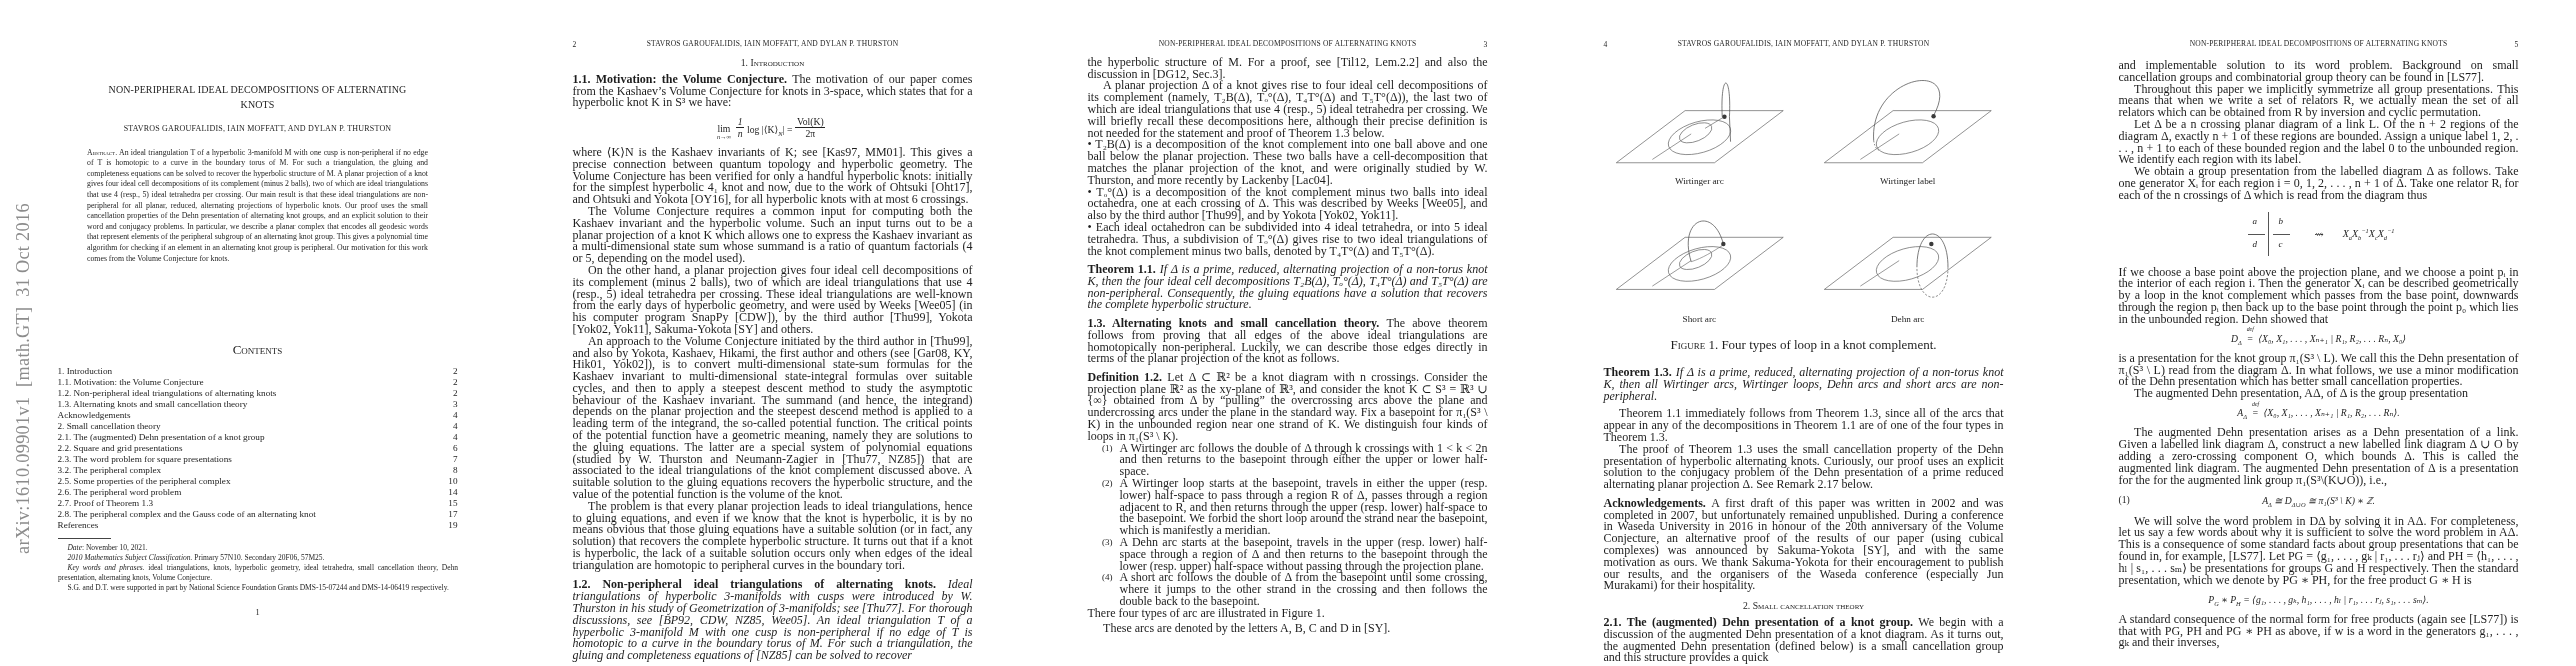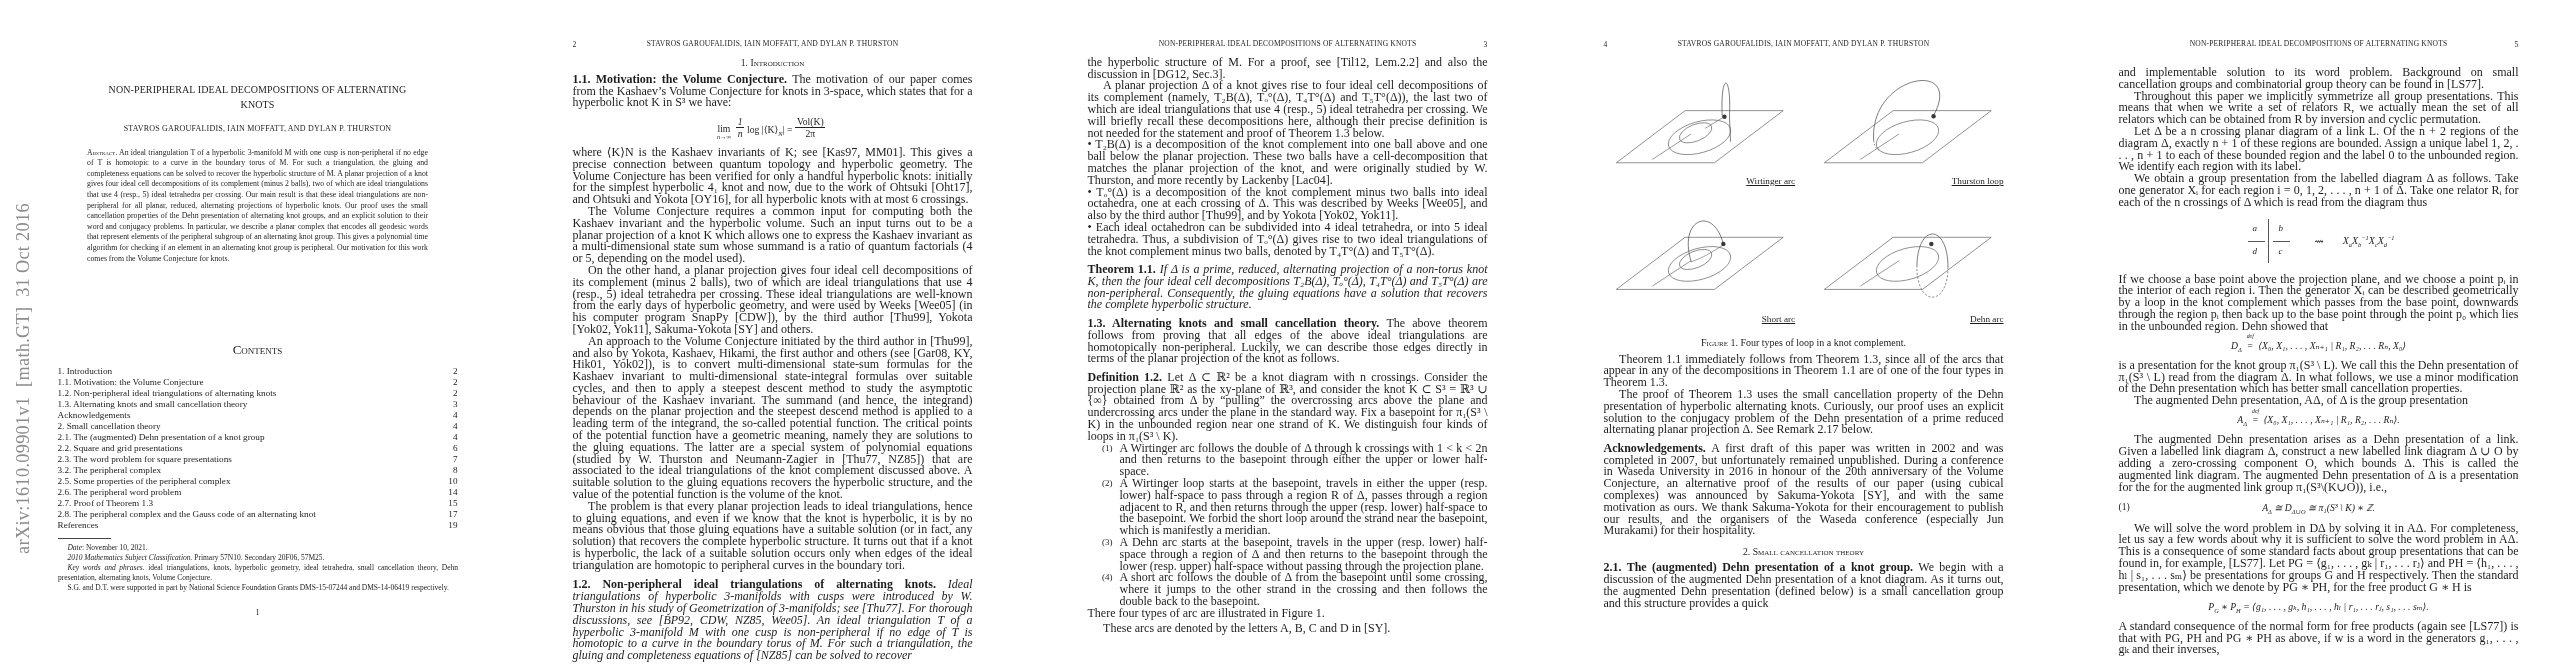--- a/index.html
+++ b/index.html
@@ -48,24 +48,24 @@
               font-size:5.8px;font-style:italic;}
   .eq-row{position:relative;}
   .eq-tag{position:absolute;left:0;font-style:normal;}
   sub{font-size:6.4px;} sup{font-size:6.4px;}
   
   .enum{position:relative;padding-left:32px;}
   .enum .num{position:absolute;left:14.5px;}
   
   .figgrid{margin-top:14.5px;}
   .figrow{display:flex;justify-content:center;gap:16.7px;}
-  .subfig{width:192px;text-align:right;text-decoration:underline;}
+  .subfig{width:192px;text-align:center;}
   .subfig svg{display:block;margin:0 auto;}
   .figlabel{font-size:9.2px;margin-top:1.1px;}
-  .figcaption{text-align:center;font-size:10px;margin-top:13.3px;}
+  .figcaption{text-align:center;font-size:13px;margin-top:13.3px;}
   
   .crossrow{display:flex;justify-content:center;align-items:center;gap:19px;margin:9px 0;}
   .crossing{position:relative;width:53px;height:47px;}
   .cr-v{position:absolute;left:26px;top:1.1px;width:0.8px;height:44px;background:#555;}
   .cr-h{position:absolute;top:23px;height:0.8px;background:#555;width:16.7px;}
   .cr-hl{left:5.6px;} .cr-hr{left:31px;}
   .cr-lab{position:absolute;font-style:italic;font-size:9px;}
   .cr-a{left:10px;top:5.6px;} .cr-b{left:36px;top:5.6px;}
   .cr-d{left:10px;top:28px;} .cr-c{left:36px;top:28px;}
   .squig{font-size:11px;color:#333;}
@@ -231,21 +231,21 @@
         </div>
         <div class="subfig">
           <svg width="183" height="111" viewBox="0 0 330 200">
             <polygon points="15,178 192,178 316,84 139,84" fill="none" stroke="#5a5a5a" stroke-width="1.2"></polygon>
             <ellipse cx="165" cy="132" rx="58" ry="28" fill="none" stroke="#666" stroke-width="1.2" transform="rotate(-16 165 132)"></ellipse>
             <path d="M 150,126 L 80,172" fill="none" stroke="#666" stroke-width="1.2"></path>
             <path d="M 104,138 C 96,18 268,-10 212,93" fill="none" stroke="#555" stroke-width="1.4"></path>
             <path d="M 104,138 C 106,152 112,158 117,154" fill="none" stroke="#555" stroke-width="1.2" stroke-dasharray="3 3"></path>
             <circle cx="212" cy="94" r="4" fill="#3a3a3a"></circle>
           </svg>
-          <div class="figlabel">Thurston loop</div>
+          <div class="figlabel">Wirtinger label</div>
         </div>
       </div>
       <div class="figrow" style="margin-top:10px">
         <div class="subfig">
           <svg width="183" height="117" viewBox="0 0 330 210">
             <polygon points="15,168 192,168 316,74 139,74" fill="none" stroke="#5a5a5a" stroke-width="1.2"></polygon>
             <ellipse cx="165" cy="122" rx="58" ry="28" fill="none" stroke="#666" stroke-width="1.2" transform="rotate(-16 165 122)"></ellipse>
             <ellipse cx="158" cy="114" rx="31" ry="15" fill="none" stroke="#666" stroke-width="1.2" transform="rotate(-22 158 114)"></ellipse>
             <path d="M 150,116 L 80,162" fill="none" stroke="#666" stroke-width="1.2"></path>
             <path d="M 208,86 C 190,16 126,40 150,118" fill="none" stroke="#555" stroke-width="1.4"></path>
@@ -261,35 +261,36 @@
             <path d="M 150,116 L 80,162" fill="none" stroke="#666" stroke-width="1.2"></path>
             <path d="M 182,128 C 182,48 238,48 238,128" fill="none" stroke="#555" stroke-width="1.4"></path>
             <path d="M 238,128 C 238,200 182,200 182,128" fill="none" stroke="#555" stroke-width="1.2" stroke-dasharray="4 3"></path>
             <circle cx="208" cy="86" r="4" fill="#3a3a3a"></circle>
           </svg>
           <div class="figlabel">Dehn arc</div>
         </div>
       </div>
       <div class="figcaption"><span class="sc">Figure 1.</span><span> Four types of loop in a knot complement.</span></div>
     </div>
+    <p class="body" style="margin-top:14.5px"><span class="bld">Theorem 1.3.</span><span class="it"> If Δ is a prime, reduced, alternating projection of a non-torus knot K, then all Wirtinger arcs, Wirtinger loops, Dehn arcs and short arcs are non-peripheral.</span></p>
     <p class="body ind" style="margin-top:5.6px">Theorem 1.1 immediately follows from Theorem 1.3, since all of the arcs that appear in any of the decompositions in Theorem 1.1 are of one of the four types in Theorem 1.3.</p>
     <p class="body ind">The proof of Theorem 1.3 uses the small cancellation property of the Dehn presentation of hyperbolic alternating knots.  Curiously, our proof uses an explicit solution to the conjugacy problem of the Dehn presentation of a prime reduced alternating planar projection Δ.  See Remark 2.17 below.</p>
     <p class="body" style="margin-top:6.7px"><span class="bld">Acknowledgements.</span><span> A first draft of this paper was written in 2002 and was completed in 2007, but unfortunately remained unpublished.  During a conference in Waseda University in 2016 in honour of the 20th anniversary of the Volume Conjecture, an alternative proof of the results of our paper (using cubical complexes) was announced by Sakuma-Yokota [SY], and with the same motivation as ours.  We thank Sakuma-Yokota for their encouragement to publish our results, and the organisers of the Waseda conference (especially Jun Murakami) for their hospitality.</span></p>
     <div class="sec-head">2. Small cancellation theory</div>
     <p class="body"><span class="bld">2.1. The (augmented) Dehn presentation of a knot group.</span><span> We begin with a discussion of the augmented Dehn presentation of a knot diagram.  As it turns out, the augmented Dehn presentation (defined below) is a small cancellation group and this structure provides a quick</span></p>
   </div>
 </div>
 
 <div class="page" id="page5">
   <div class="content">
     <div class="runhead">
       <span>NON-PERIPHERAL IDEAL DECOMPOSITIONS OF ALTERNATING KNOTS</span>
       <span class="rh-right">5</span>
     </div>
-    <p class="body" style="margin-top:18px">and implementable solution to its word problem.  Background on small cancellation groups and combinatorial group theory can be found in [LS77].</p>
+    <p class="body" style="margin-top:11px">and implementable solution to its word problem.  Background on small cancellation groups and combinatorial group theory can be found in [LS77].</p>
     <p class="body ind">Throughout this paper we implicitly symmetrize all group presentations.  This means that when we write a set of relators R, we actually mean the set of all relators which can be obtained from R by inversion and cyclic permutation.</p>
     <p class="body ind">Let Δ be a n crossing planar diagram of a link L.  Of the n + 2 regions of the diagram Δ, exactly n + 1 of these regions are bounded.  Assign a unique label 1, 2, . . . , n + 1 to each of these bounded region and the label 0 to the unbounded region.  We identify each region with its label.</p>
     <p class="body ind">We obtain a group presentation from the labelled diagram Δ as follows.  Take one generator Xᵢ for each region i = 0, 1, 2, . . . , n + 1 of Δ.  Take one relator Rᵢ for each of the n crossings of Δ which is read from the diagram thus</p>
     <div class="crossrow">
       <div class="crossing">
         <div class="cr-v"></div>
         <div class="cr-h cr-hl"></div>
         <div class="cr-h cr-hr"></div>
         <span class="cr-lab cr-a">a</span>
         <span class="cr-lab cr-b">b</span>

